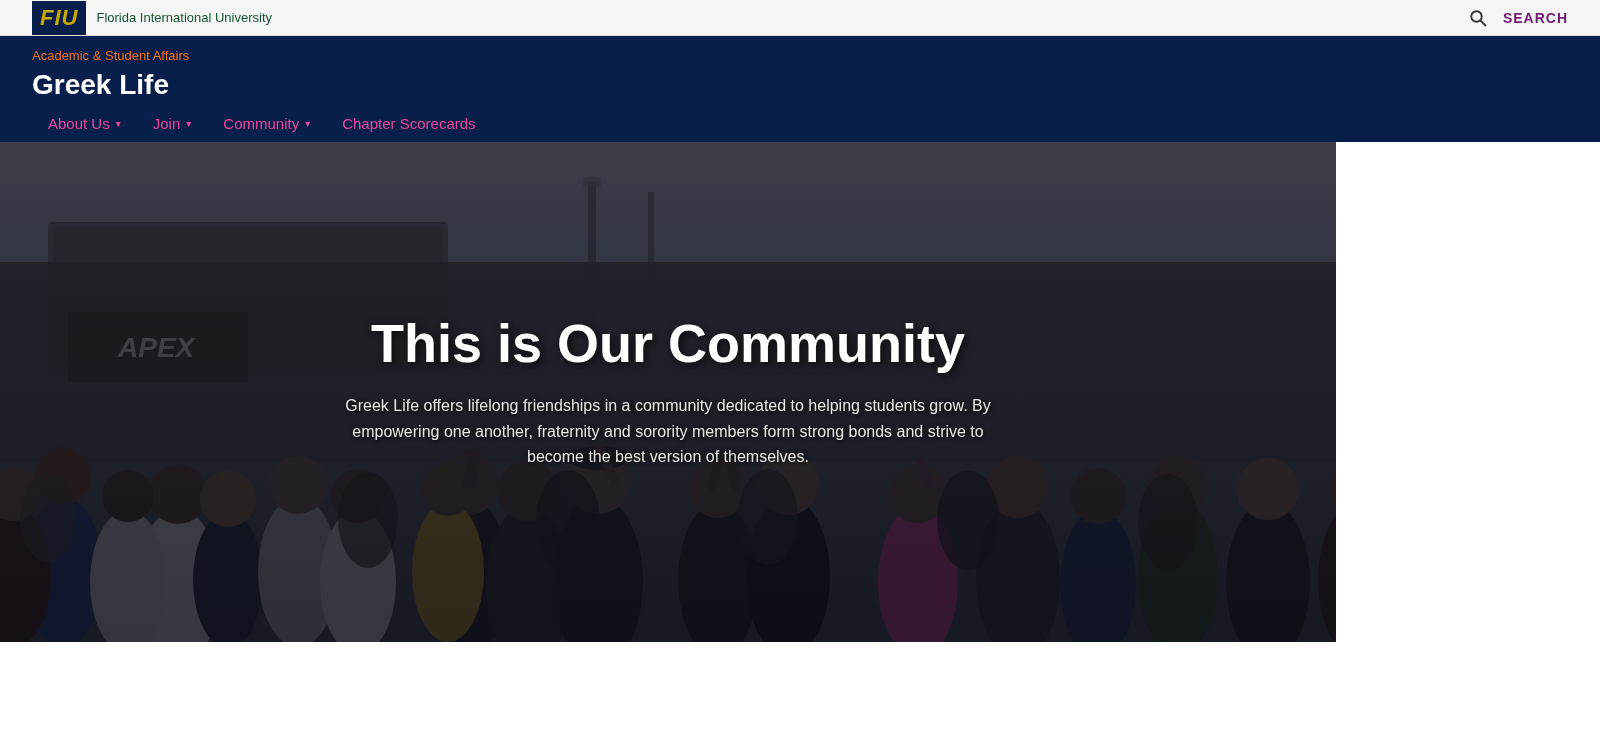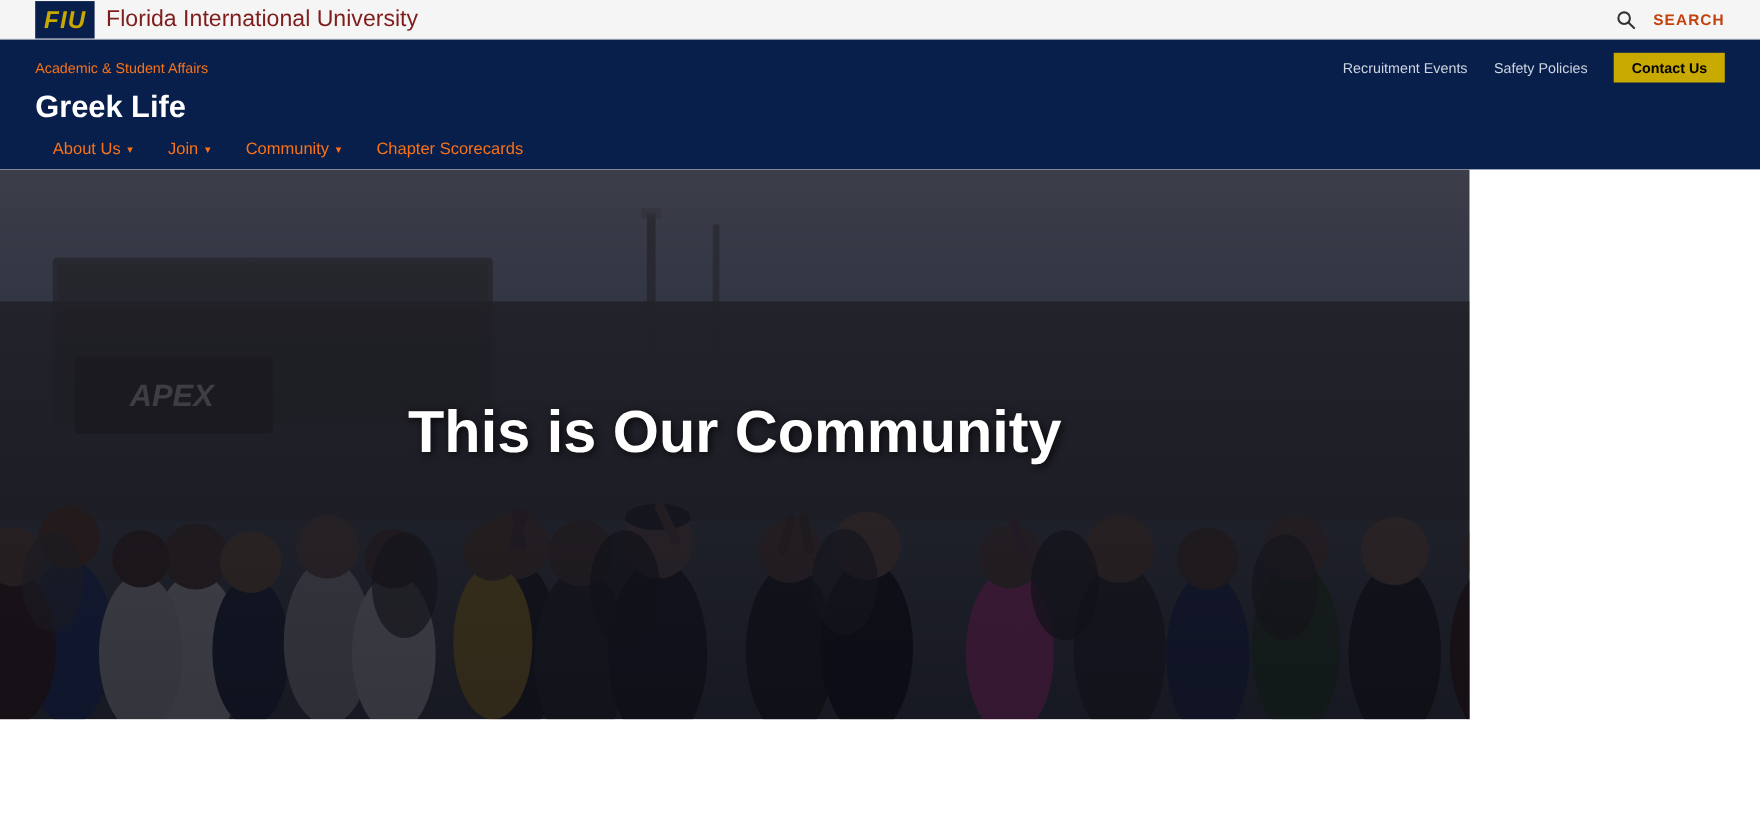--- a/index.html
+++ b/index.html
@@ -29,30 +29,30 @@
     #fiu-logo-box {
       background: #081e4b;
       color: #c8a900;
       font-weight: 900;
       font-size: 22px;
       padding: 4px 8px;
       letter-spacing: 1px;
       font-style: italic;
     }
     #fiu-university-name {
-      color: #7f1d1d;
-      font-size: 21px;
+      color: #14532d;
+      font-size: 13px;
       font-weight: 400;
     }
     #search-area {
       display: flex;
       align-items: center;
       gap: 16px;
       cursor: pointer;
-      color: #c2410c;
+      color: #701a75;
       font-size: 14px;
       font-weight: 600;
       letter-spacing: 1px;
       text-transform: uppercase;
     }
     #search-icon-svg {
       width: 18px;
       height: 18px;
     }
 
@@ -99,21 +99,21 @@
       font-size: 28px;
       font-weight: 700;
       margin-bottom: 4px;
     }
     #main-nav {
       display: flex;
       align-items: center;
       gap: 0;
     }
     .nav-item {
-      color: #f97316;
+      color: #ec4899;
       font-size: 15px;
       padding: 10px 16px;
       cursor: pointer;
       text-decoration: none;
       display: flex;
       align-items: center;
       gap: 4px;
       white-space: nowrap;
     }
     .nav-item .chevron {
@@ -188,25 +188,20 @@
       <circle cx="10" cy="10" r="7"></circle>
       <line x1="15.5" y1="15.5" x2="22" y2="22"></line>
     </svg>
     <span>SEARCH</span>
   </div>
 </div>
 
 <div id="nav-header">
   <div id="nav-top-row">
     <a id="breadcrumb-link" href="#">Academic &amp; Student Affairs</a>
-    <div id="nav-right-links">
-      <a class="nav-right-link" href="#">Recruitment Events</a>
-      <a class="nav-right-link" href="#">Safety Policies</a>
-      <a id="contact-us-btn" href="#">Contact Us</a>
-    </div>
   </div>
   <div id="site-title">Greek Life</div>
   <nav id="main-nav">
     <a class="nav-item" href="#">
       <span>About Us</span>
       <span class="chevron">▾</span>
     </a>
     <a class="nav-item" href="#">
       <span>Join</span>
       <span class="chevron">▾</span>
@@ -330,14 +325,15 @@
       <rect x="858" y="313" width="8" height="38" rx="4" fill="#5a4030" transform="rotate(-10 858 313)"></rect>
       <rect x="1048" y="318" width="8" height="36" rx="4" fill="#6a4050" transform="rotate(-20 1048 318)"></rect>
     </g>
 
     <rect width="1600" height="500" fill="rgba(15,15,25,0.52)"></rect>
   </svg>
 
   <div id="hero-bg"></div>
   <div id="hero-content">
     <h1 id="hero-title">This is Our Community</h1>
+    <p id="hero-subtitle">Greek Life offers lifelong friendships in a community dedicated to helping students grow. By empowering one another, fraternity and sorority members form strong bonds and strive to become the best version of themselves.</p>
   </div>
 </div>
 
 </body></html>

